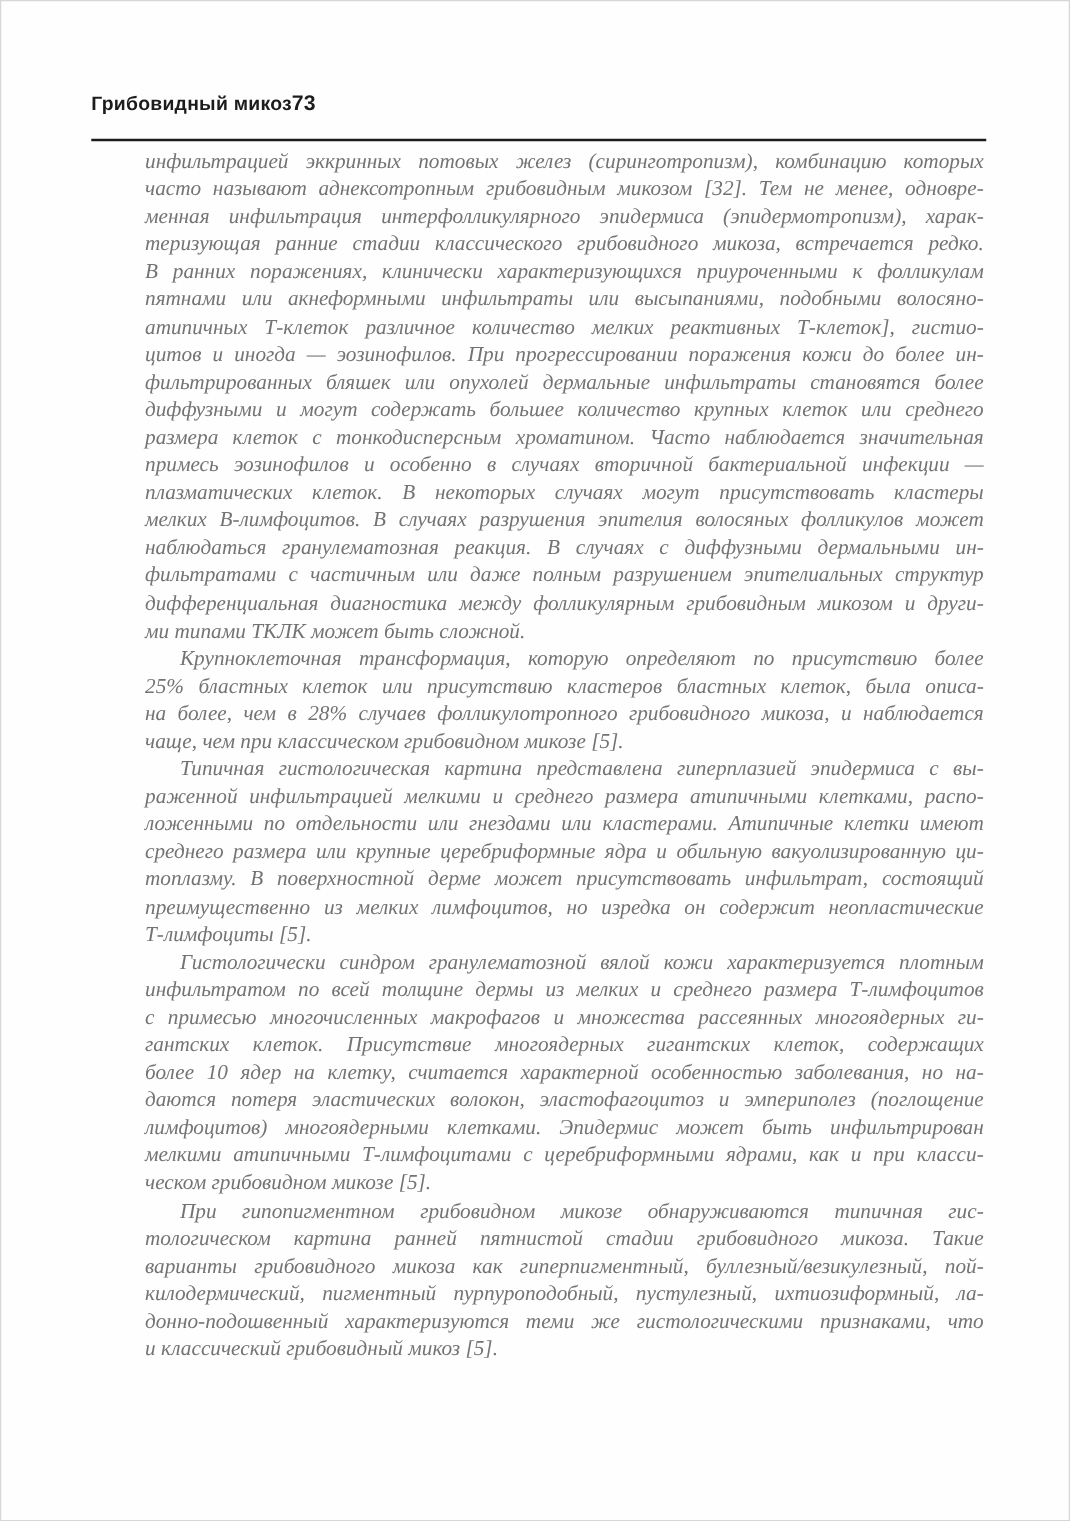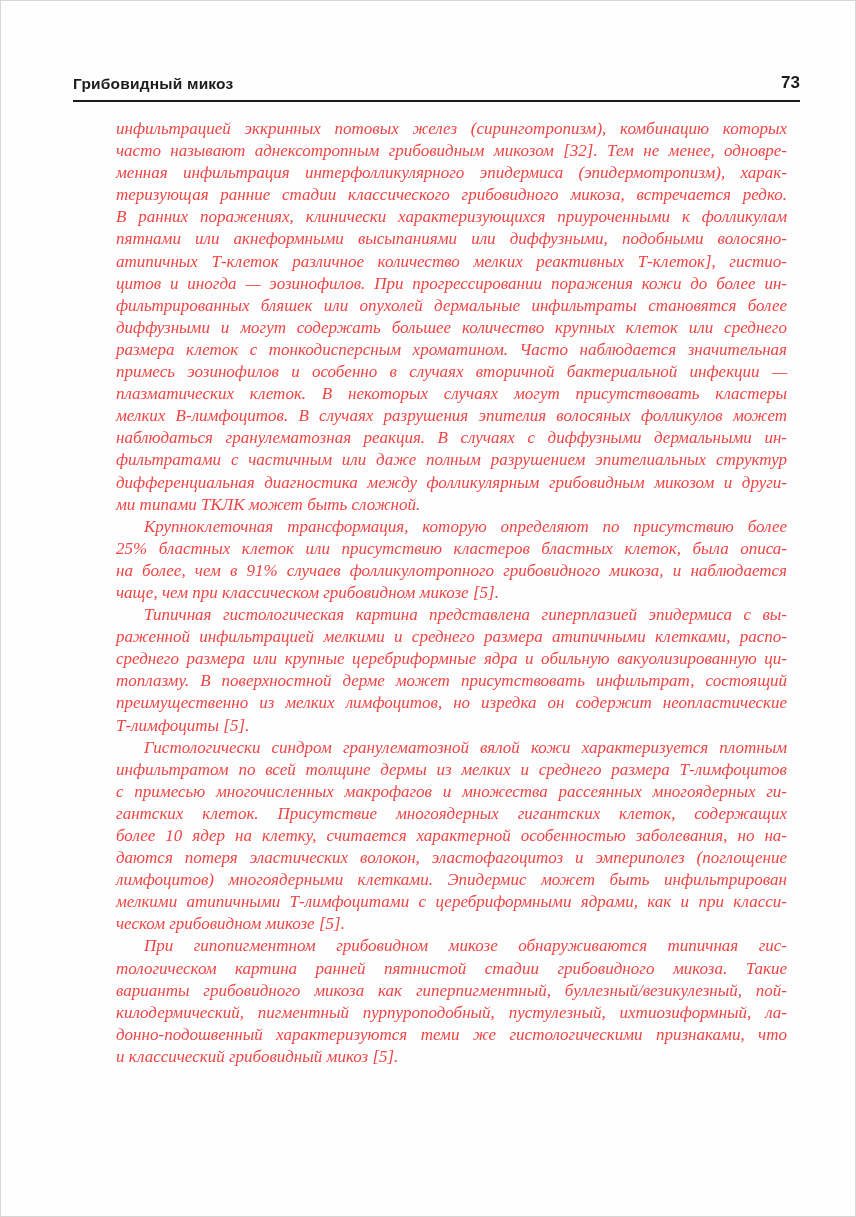--- a/index.html
+++ b/index.html
@@ -14,43 +14,43 @@
     width: 856px;
     height: 1217px;
     box-sizing: border-box;
     background: #fffefe;
     border: 1px solid #d6d6d4;
     overflow: hidden;
   }
   .page-header {
     position: absolute;
     left: 72px;
-    right: 55px;
+    right: 66px;
     top: 72px;
     display: flex;
-    justify-content: space-between;
+    justify-content: flex-start;
     align-items: flex-end;
-    padding-bottom: 7px;
+    padding-bottom: 18px;
     border-bottom: 2px solid #1c1c1c;
     font-family: "Liberation Sans", sans-serif;
     font-weight: bold;
     color: #1c1c1c;
   }
   .running-title { font-size: 15.5px; letter-spacing: 0.2px; }
   .page-number  { font-size: 17px; }
   .page-body {
     position: absolute;
     left: 115px;
     top: 117px;
     width: 671px;
     font-family: "Liberation Serif", serif;
     font-style: italic;
     font-size: 17px;
     line-height: 22.1px;
-    color: #ef4444;
+    color: #737373;
   }
   .paragraph { margin: 0; }
   .line {
     text-align: justify;
     text-align-last: justify;
   }
   .line.last { text-align-last: left; }
   .line.indent { padding-left: 28px; }
 </style>
 </head>
@@ -61,43 +61,44 @@
     <span class="running-title">Грибовидный микоз</span>
     <span class="page-number">73</span>
   </header>
   <main class="page-body">
       <div class="paragraph">
         <div class="line">инфильтрацией эккринных потовых желез (сиринготропизм), комбинацию которых</div>
         <div class="line">часто называют аднексотропным грибовидным микозом [32]. Тем не менее, одновре-</div>
         <div class="line">менная инфильтрация интерфолликулярного эпидермиса (эпидермотропизм), харак-</div>
         <div class="line">теризующая ранние стадии классического грибовидного микоза, встречается редко.</div>
         <div class="line">В ранних поражениях, клинически характеризующихся приуроченными к фолликулам</div>
-        <div class="line">пятнами или акнеформными высыпаниями или диффузными, подобными волосяно-</div>
+        <div class="line">пятнами или акнеформными инфильтраты или высыпаниями, подобными волосяно-</div>
         <div class="line">атипичных Т-клеток различное количество мелких реактивных Т-клеток], гистио-</div>
         <div class="line">цитов и иногда — эозинофилов. При прогрессировании поражения кожи до более ин-</div>
         <div class="line">фильтрированных бляшек или опухолей дермальные инфильтраты становятся более</div>
         <div class="line">диффузными и могут содержать большее количество крупных клеток или среднего</div>
         <div class="line">размера клеток с тонкодисперсным хроматином. Часто наблюдается значительная</div>
         <div class="line">примесь эозинофилов и особенно в случаях вторичной бактериальной инфекции —</div>
         <div class="line">плазматических клеток. В некоторых случаях могут присутствовать кластеры</div>
         <div class="line">мелких В-лимфоцитов. В случаях разрушения эпителия волосяных фолликулов может</div>
         <div class="line">наблюдаться гранулематозная реакция. В случаях с диффузными дермальными ин-</div>
         <div class="line">фильтратами с частичным или даже полным разрушением эпителиальных структур</div>
         <div class="line">дифференциальная диагностика между фолликулярным грибовидным микозом и други-</div>
         <div class="line last">ми типами ТКЛК может быть сложной.</div>
       </div>
       <div class="paragraph">
         <div class="line indent">Крупноклеточная трансформация, которую определяют по присутствию более</div>
         <div class="line">25% бластных клеток или присутствию кластеров бластных клеток, была описа-</div>
-        <div class="line">на более, чем в 91% случаев фолликулотропного грибовидного микоза, и наблюдается</div>
+        <div class="line">на более, чем в 28% случаев фолликулотропного грибовидного микоза, и наблюдается</div>
         <div class="line last">чаще, чем при классическом грибовидном микозе [5].</div>
       </div>
       <div class="paragraph">
         <div class="line indent">Типичная гистологическая картина представлена гиперплазией эпидермиса с вы-</div>
         <div class="line">раженной инфильтрацией мелкими и среднего размера атипичными клетками, распо-</div>
+        <div class="line">ложенными по отдельности или гнездами или кластерами. Атипичные клетки имеют</div>
         <div class="line">среднего размера или крупные церебриформные ядра и обильную вакуолизированную ци-</div>
         <div class="line">топлазму. В поверхностной дерме может присутствовать инфильтрат, состоящий</div>
         <div class="line">преимущественно из мелких лимфоцитов, но изредка он содержит неопластические</div>
         <div class="line last">Т-лимфоциты [5].</div>
       </div>
       <div class="paragraph">
         <div class="line indent">Гистологически синдром гранулематозной вялой кожи характеризуется плотным</div>
         <div class="line">инфильтратом по всей толщине дермы из мелких и среднего размера Т-лимфоцитов</div>
         <div class="line">с примесью многочисленных макрофагов и множества рассеянных многоядерных ги-</div>
         <div class="line">гантских клеток. Присутствие многоядерных гигантских клеток, содержащих</div>

